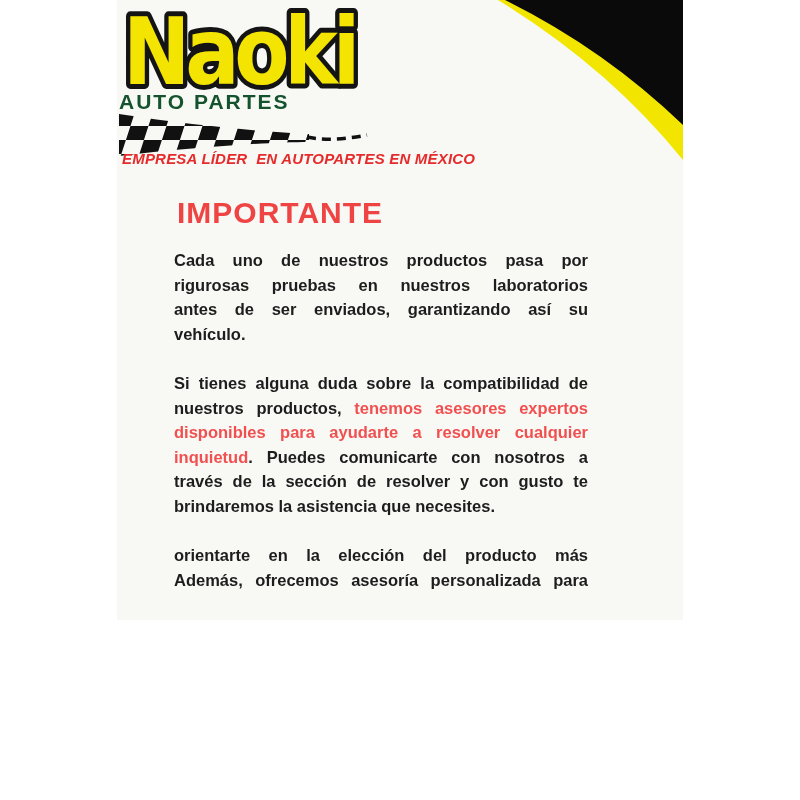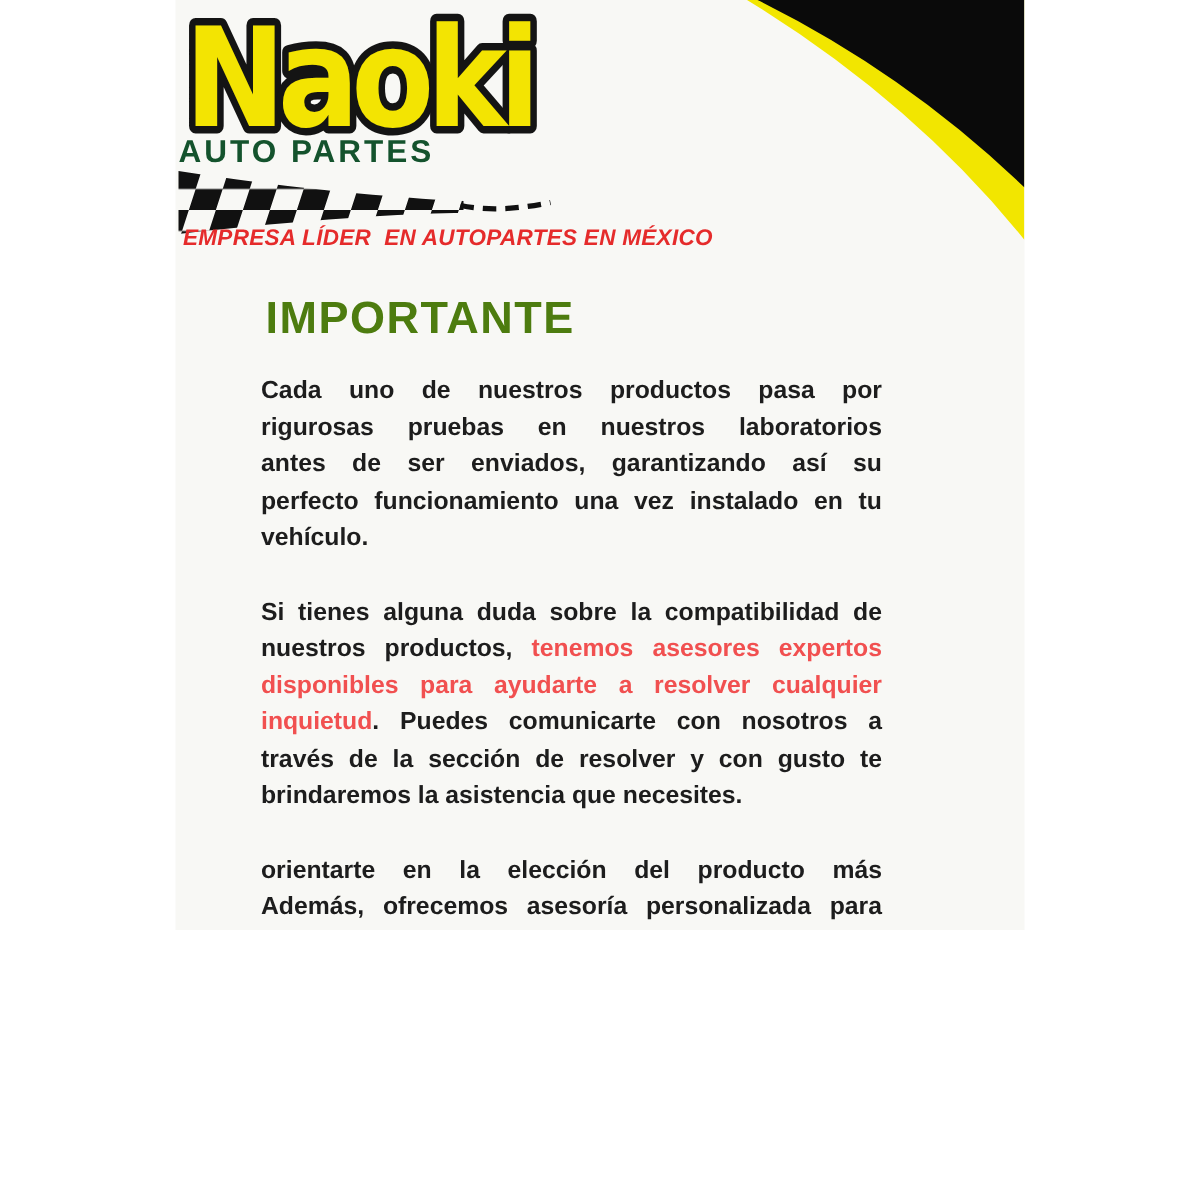--- a/index.html
+++ b/index.html
@@ -27,21 +27,21 @@
   .flag{position:absolute;left:0;top:112px;width:258px;height:46px;}
   .tagline{
     position:absolute;left:5px;top:150px;font-size:15px;font-weight:700;
     color:#e52b2b;letter-spacing:0.2px;white-space:pre;font-style:italic;
   }
 
   
   .heading{
     position:absolute;left:60px;top:196px;margin:0;
     font-size:30px;line-height:34px;font-weight:700;letter-spacing:1px;
-    color:#4d7c0f;white-space:pre;
+    color:#ef4444;white-space:pre;
   }
   .body{
     position:absolute;left:57px;top:248px;width:414px;
     font-size:16.5px;font-weight:700;color:#1d1d1d;
   }
   .para{margin:0 0 25px 0;}
   .bl{
     line-height:24.5px;text-align:justify;text-align-last:justify;
     white-space:normal;
   }
@@ -100,21 +100,20 @@
 
   <div class="tagline">EMPRESA LÍDER  EN AUTOPARTES EN MÉXICO</div>
 
   <h1 class="heading">IMPORTANTE</h1>
 
   <div class="body" id="paragraphs">
       <div class="para">
         <div class="bl"><span>Cada uno de nuestros productos pasa por</span></div>
         <div class="bl"><span>rigurosas pruebas en nuestros laboratorios</span></div>
         <div class="bl"><span>antes de ser enviados, garantizando así su</span></div>
-        <div class="bl"><span>perfecto funcionamiento una vez instalado en tu</span></div>
         <div class="bl bl-last"><span>vehículo.</span></div>
       </div>
       <div class="para">
         <div class="bl"><span>Si tienes alguna duda sobre la compatibilidad de</span></div>
         <div class="bl"><span>nuestros productos, </span><span class="rd">tenemos asesores expertos</span></div>
         <div class="bl"><span class="rd">disponibles para ayudarte a resolver cualquier</span></div>
         <div class="bl"><span class="rd">inquietud</span><span>. Puedes comunicarte con nosotros a</span></div>
         <div class="bl"><span>través de la sección de resolver y con gusto te</span></div>
         <div class="bl bl-last"><span>brindaremos la asistencia que necesites.</span></div>
       </div>

